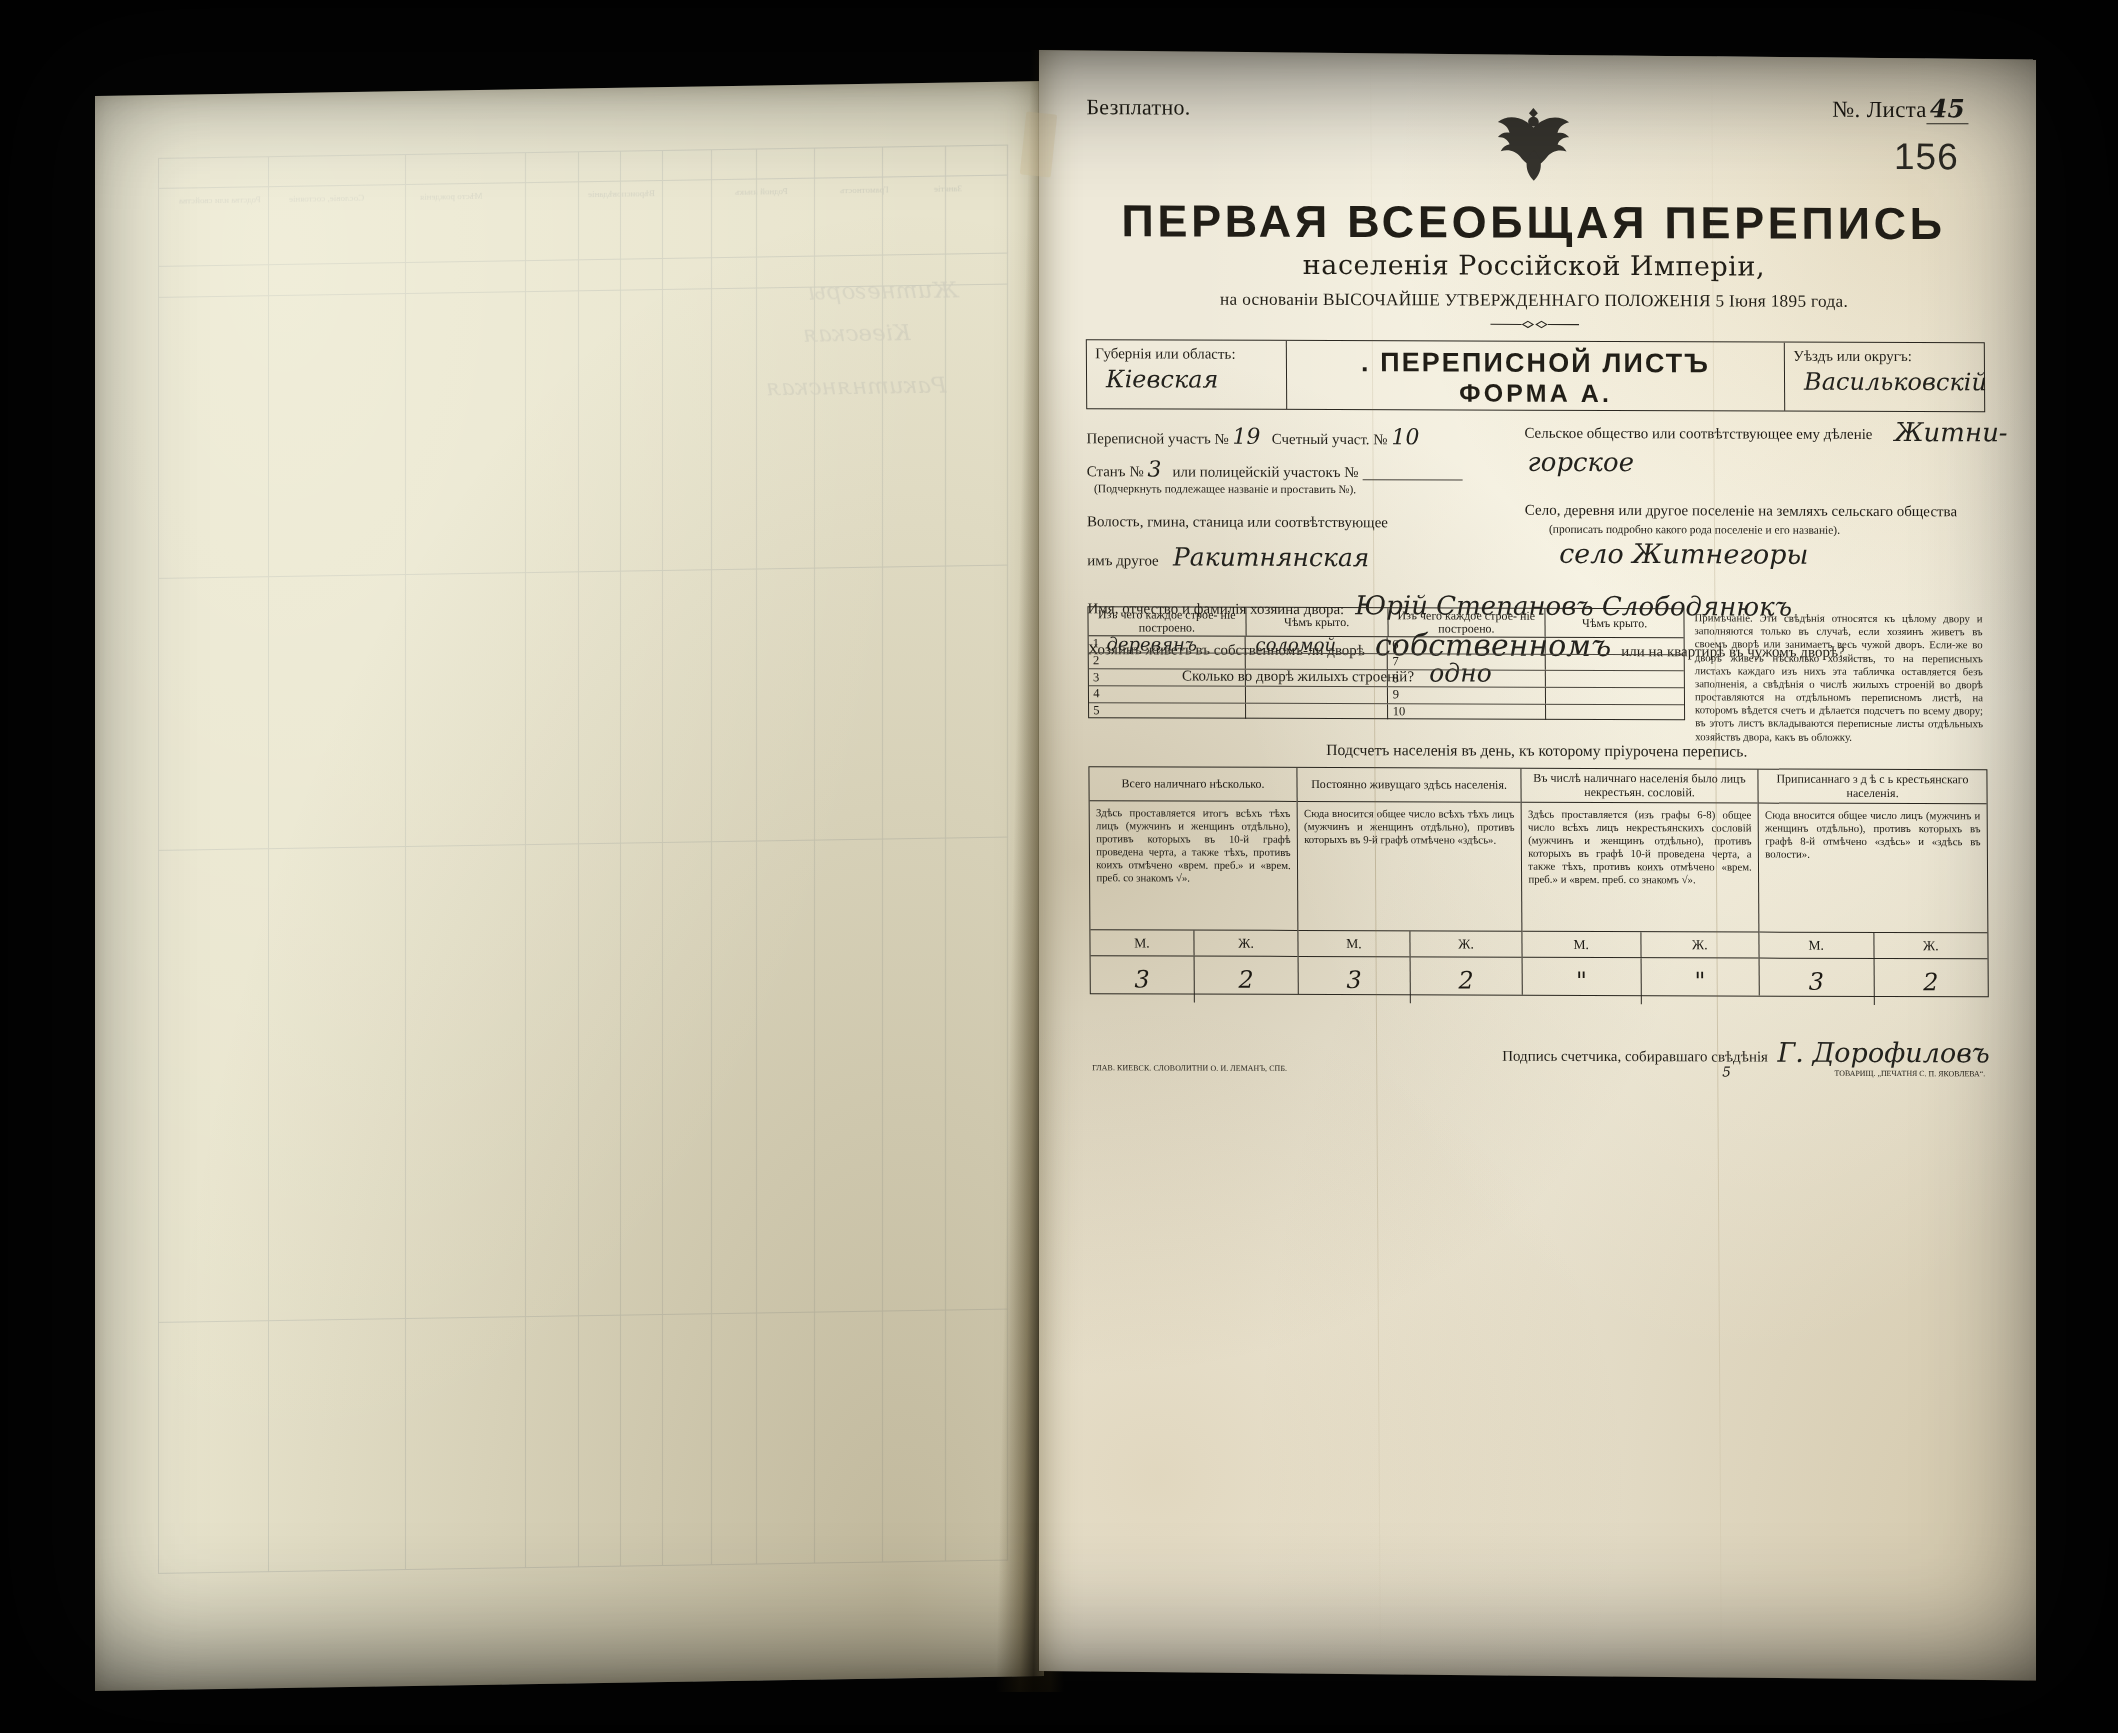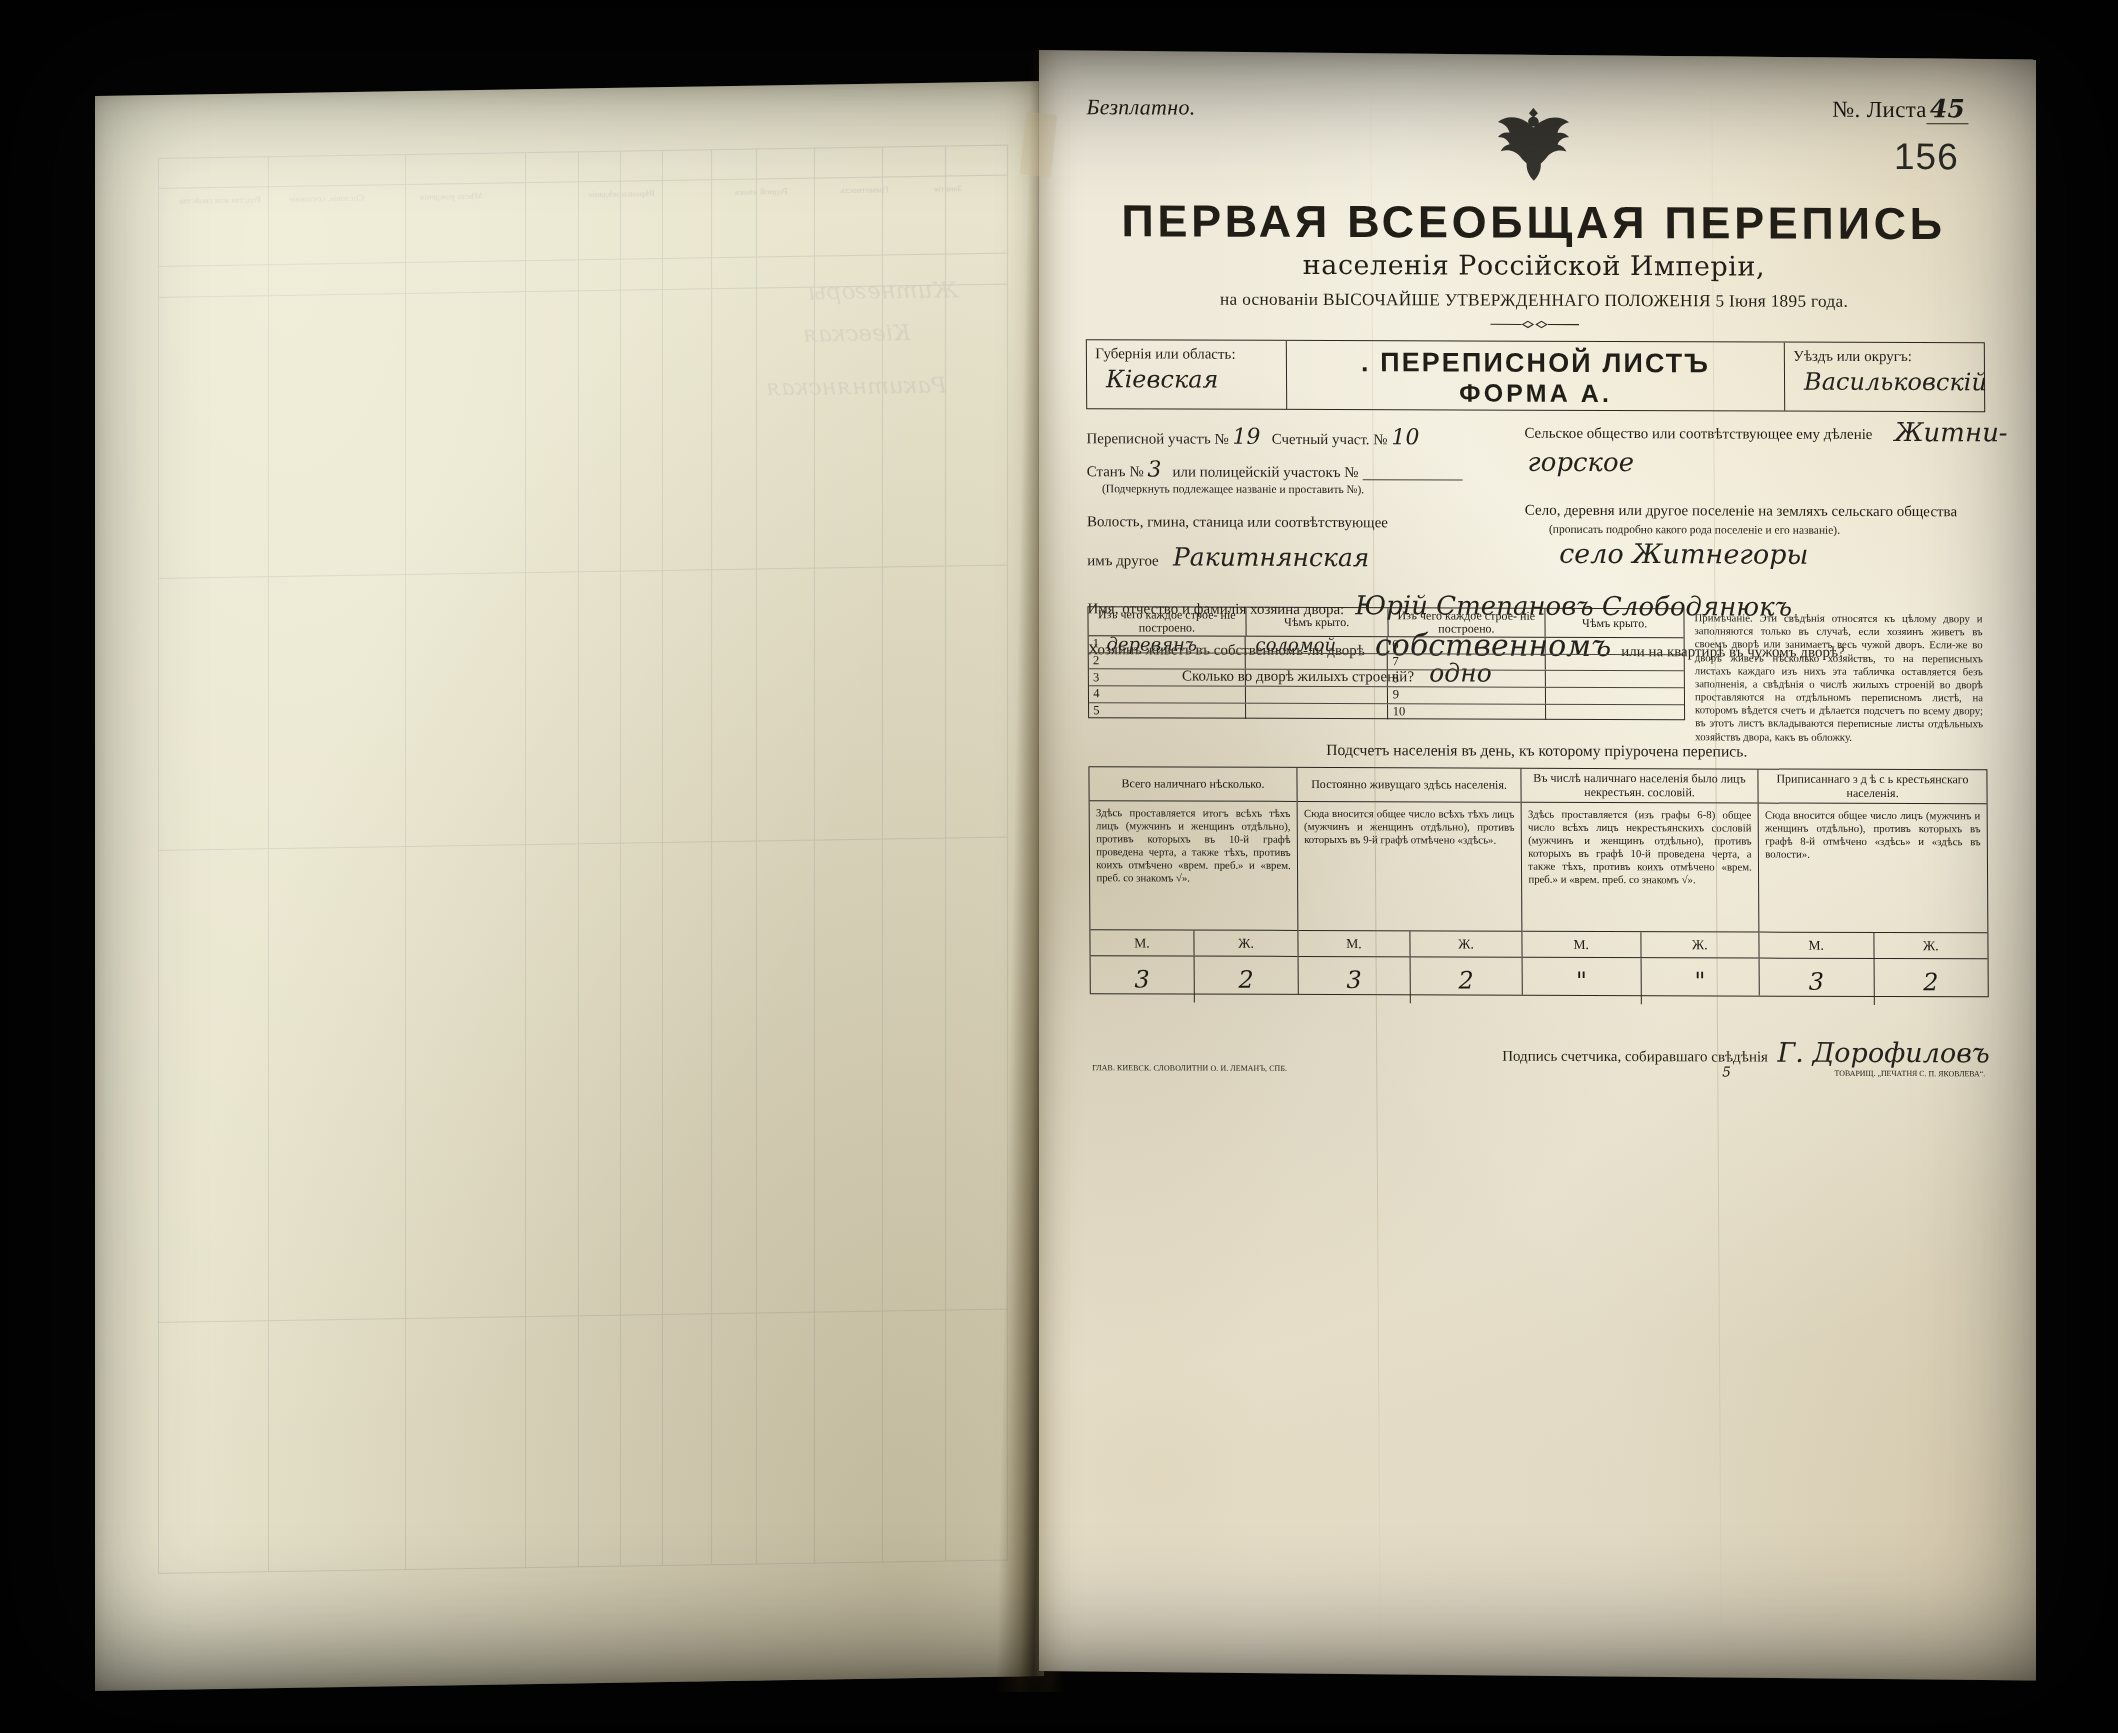--- a/index.html
+++ b/index.html
@@ -141,21 +141,20 @@
     width: 997px;
     height: 1621px;
     transform: rotate(-0.35deg);
   }
 
   
   .blk { text-align: center; }
   .free {
     position: absolute;
     font-family: "DejaVu Serif", serif;
-    font-style: italic;
     font-size: 21px;
     letter-spacing: 0.3px;
     text-align: center;
   }
   .hand {
     font-family: "DejaVu Serif", serif;
     font-style: italic;
     color: #23221d;
     white-space: nowrap;
   }
@@ -389,21 +388,21 @@
             <span class="prt" style="margin-left:7.3px;">Счетный участ. №</span>
             <span class="hand" style="font-size:22px;">10</span>
           </div>
 
           <div class="ln" style="left:0; top:36px;">
             <span class="prt">Станъ №</span>
             <span class="hand" style="font-size:22px;">3</span>
             <span class="prt" style="margin-left:7.3px;">или полицейскій участокъ №</span>
             <span class="uline" style="width:100px;"></span>
           </div>
-          <div class="ln" style="left:7.3px; top:62px; font-size:11.5px;margin-left:8px;">(Подчеркнуть подлежащее названіе и проставить №).</div>
+          <div class="ln" style="left:7.3px; top:62px; font-size:11.5px;">(Подчеркнуть подлежащее названіе и проставить №).</div>
 
           <div class="ln" style="left:0; top:93px;">Волость, гмина, станица или соотвѣтствующее</div>
           <div class="ln" style="left:0; top:122px;">
             <span class="prt">имъ другое</span>
             <span class="hand" style="font-size:25px; margin-left:10.5px;">Ракитнянская</span>
           </div>
 
           <div class="ln" style="left:438px; top:3.1px;">Сельское общество или соотвѣтствующее ему дѣленіе</div>
           <div class="hand" style="position:absolute; left:808px; top:-6.3px; font-size:26px;">Житни-</div>
           <div class="hand" style="position:absolute; left:441px; top:25px; font-size:26px;">горское</div>

